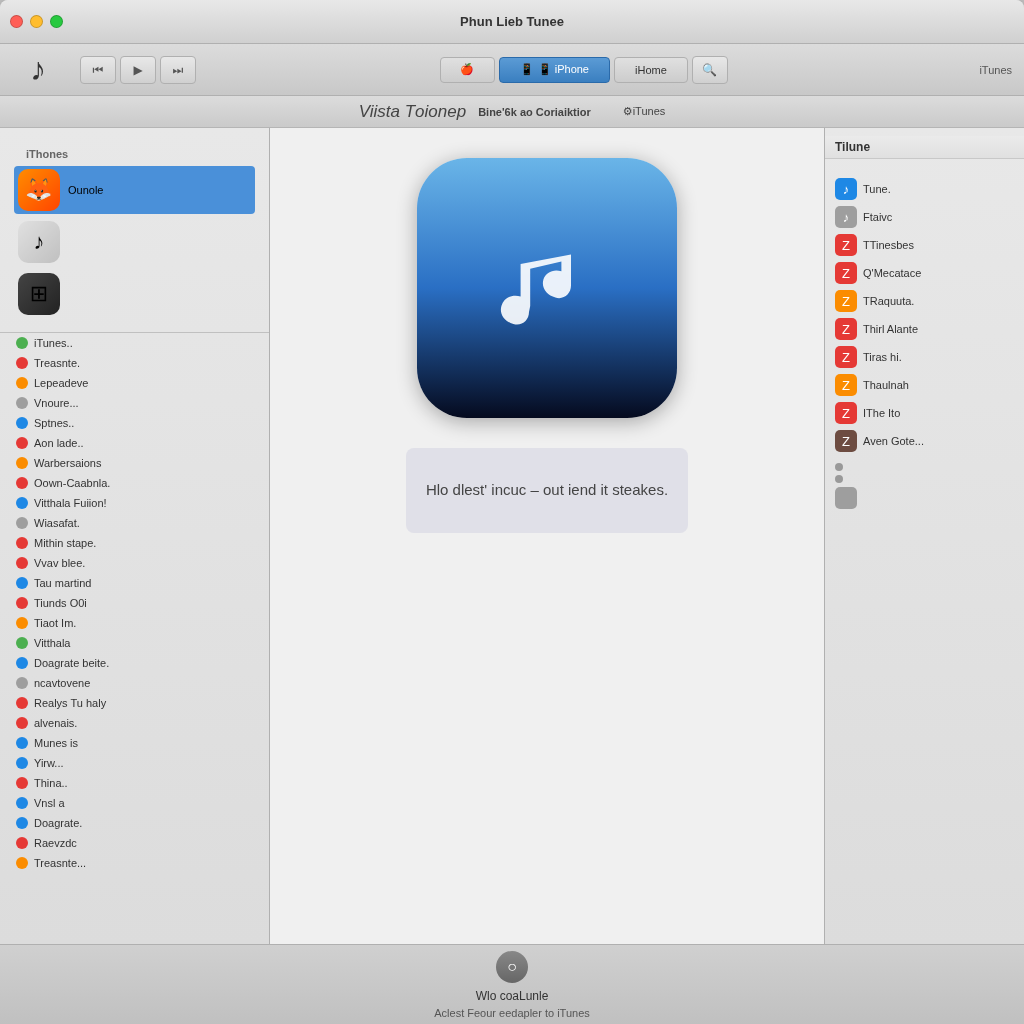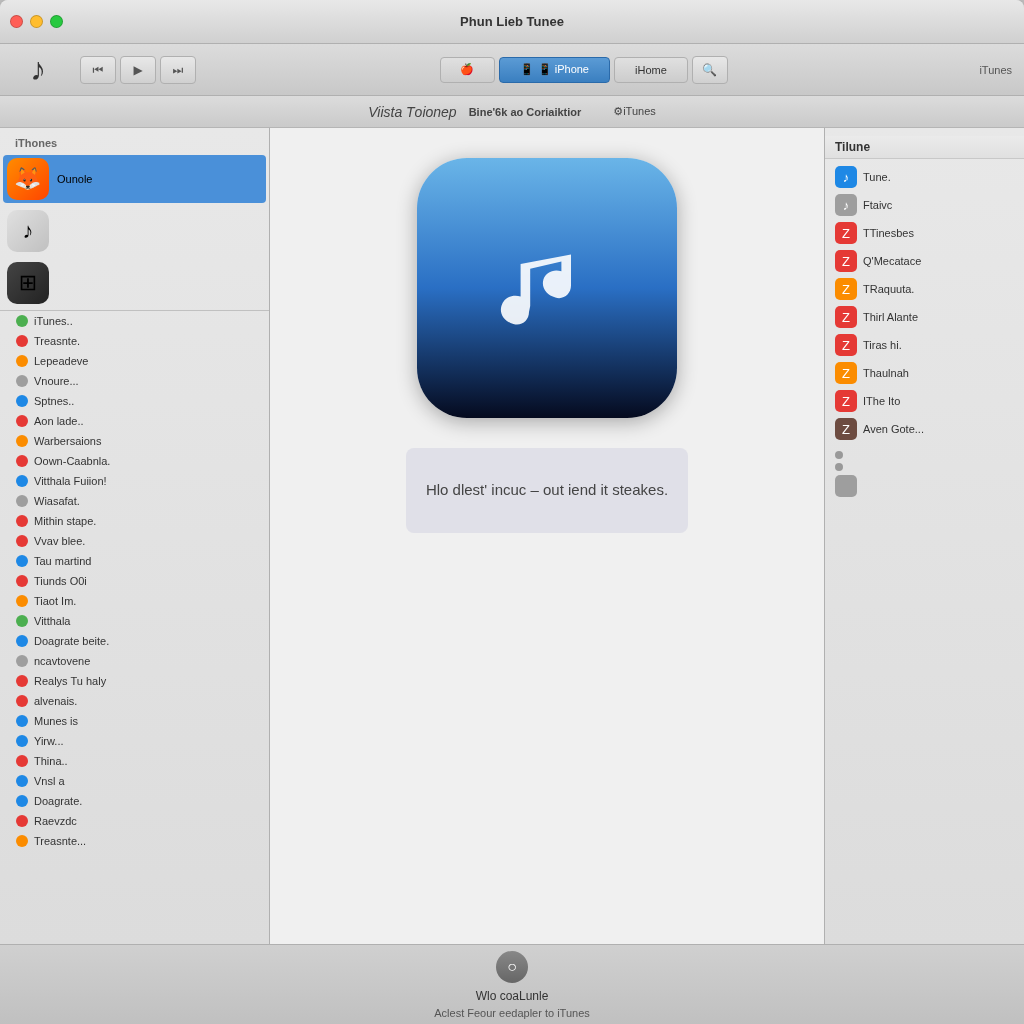--- a/index.html
+++ b/index.html
@@ -126,21 +126,21 @@
     
     .subtitle-bar {
       height: 32px;
       background: linear-gradient(to bottom, #dcdcdc, #cacaca);
       display: flex;
       align-items: center;
       justify-content: center;
       border-bottom: 1px solid #b5b5b5;
       gap: 12px;
     }
-    .sub-label { font-size: 14px; color: #444; font-style: italic; }
+    .sub-label { font-size: 17px; color: #444; font-style: italic; }
     .sub-center { font-size: 11px; color: #444; font-weight: bold; }
     .sub-right { font-size: 11px; color: #444; margin-left: 20px; }
 
     
     .main-area {
       flex: 1;
       display: flex;
       overflow: hidden;
     }
 
@@ -148,21 +148,21 @@
     .sidebar {
       width: 270px;
       background: linear-gradient(to bottom, #e8e8e8, #dcdcdc);
       border-right: 1px solid #b0b0b0;
       overflow-y: auto;
       display: flex;
       flex-direction: column;
       flex-shrink: 0;
     }
     .sidebar-app-icons {
-      padding: 3px;
+      padding: 14px;
       display: flex;
       flex-direction: column;
       gap: 4px;
       border-bottom: 1px solid #c0c0c0;
     }
     .app-icon-row {
       display: flex;
       align-items: center;
       gap: 8px;
       padding: 3px 4px;
@@ -257,21 +257,21 @@
       padding: 8px 0;
       flex-shrink: 0;
     }
     .right-section-title {
       padding: 4px 10px;
       font-size: 12px;
       font-weight: bold;
       color: #333;
       background: linear-gradient(to bottom, #ebebeb, #e0e0e0);
       border-bottom: 1px solid #c8c8c8;
-      margin-bottom: 4px;
+      margin-bottom: 16px;
     }
     .right-item {
       display: flex;
       align-items: center;
       gap: 6px;
       padding: 3px 10px;
       font-size: 11px;
       color: #333;
       cursor: pointer;
     }

